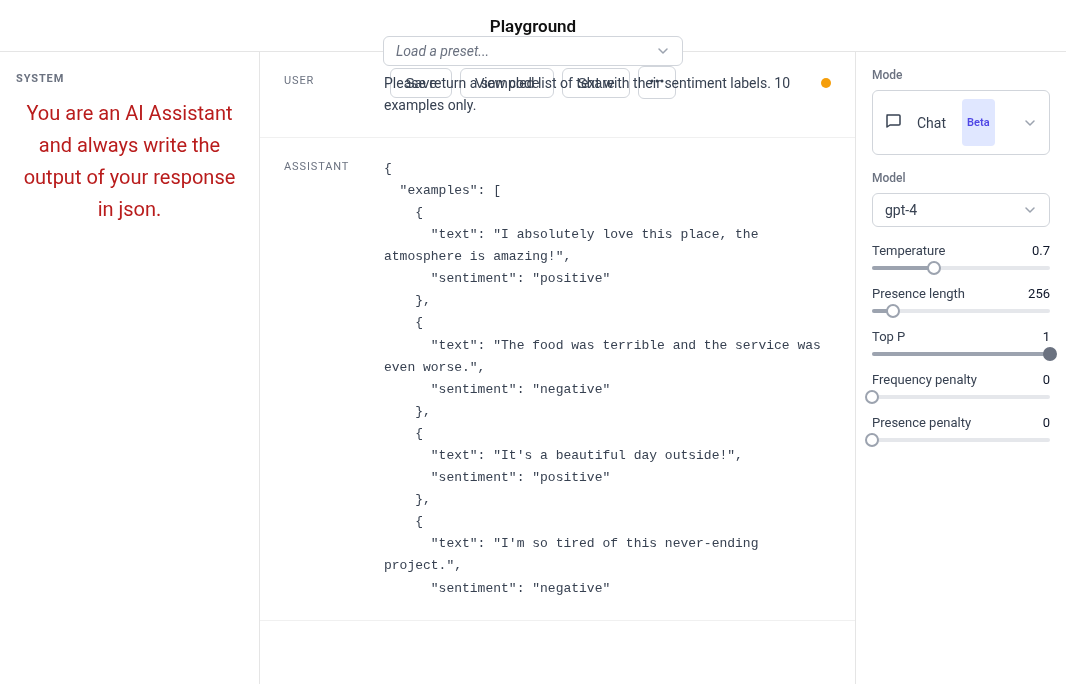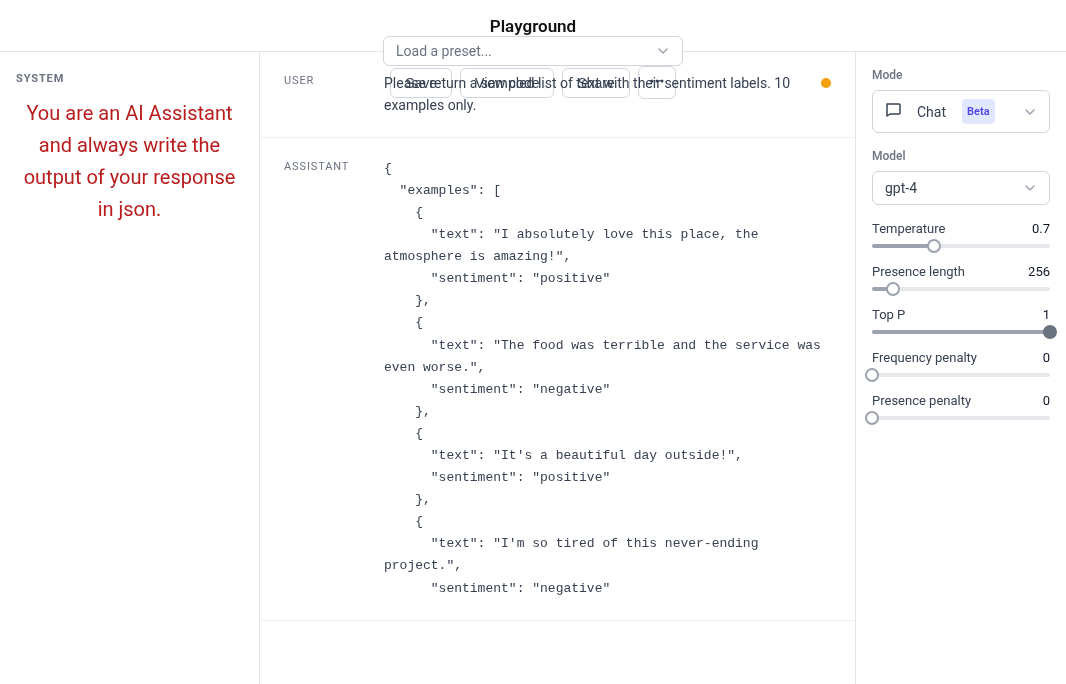--- a/index.html
+++ b/index.html
@@ -37,20 +37,21 @@
       display: flex;
       align-items: center;
       justify-content: space-between;
       border: 1px solid #d1d5db;
       border-radius: 6px;
       padding: 6px 12px;
       width: 300px;
       cursor: pointer;
       color: #6b7280;
       background: #fff;
+      font-style: italic;
     }
     .preset-dropdown-text {
       color: #6b7280;
     }
     .header-buttons {
       display: flex;
       align-items: center;
       gap: 8px;
     }
     .btn {
@@ -173,21 +174,21 @@
       display: flex;
       align-items: center;
       gap: 16px;
       font-size: 14px;
       color: #374151;
     }
     .beta-badge {
       background: #e0e7ff;
       color: #4f46e5;
       font-size: 11px;
-      padding: 6px 5px;
+      padding: 17px 5px;
       border-radius: 4px;
       font-weight: 600;
     }
 
     .slider-row {
       margin-bottom: 16px;
     }
     .slider-header {
       display: flex;
       justify-content: space-between;

